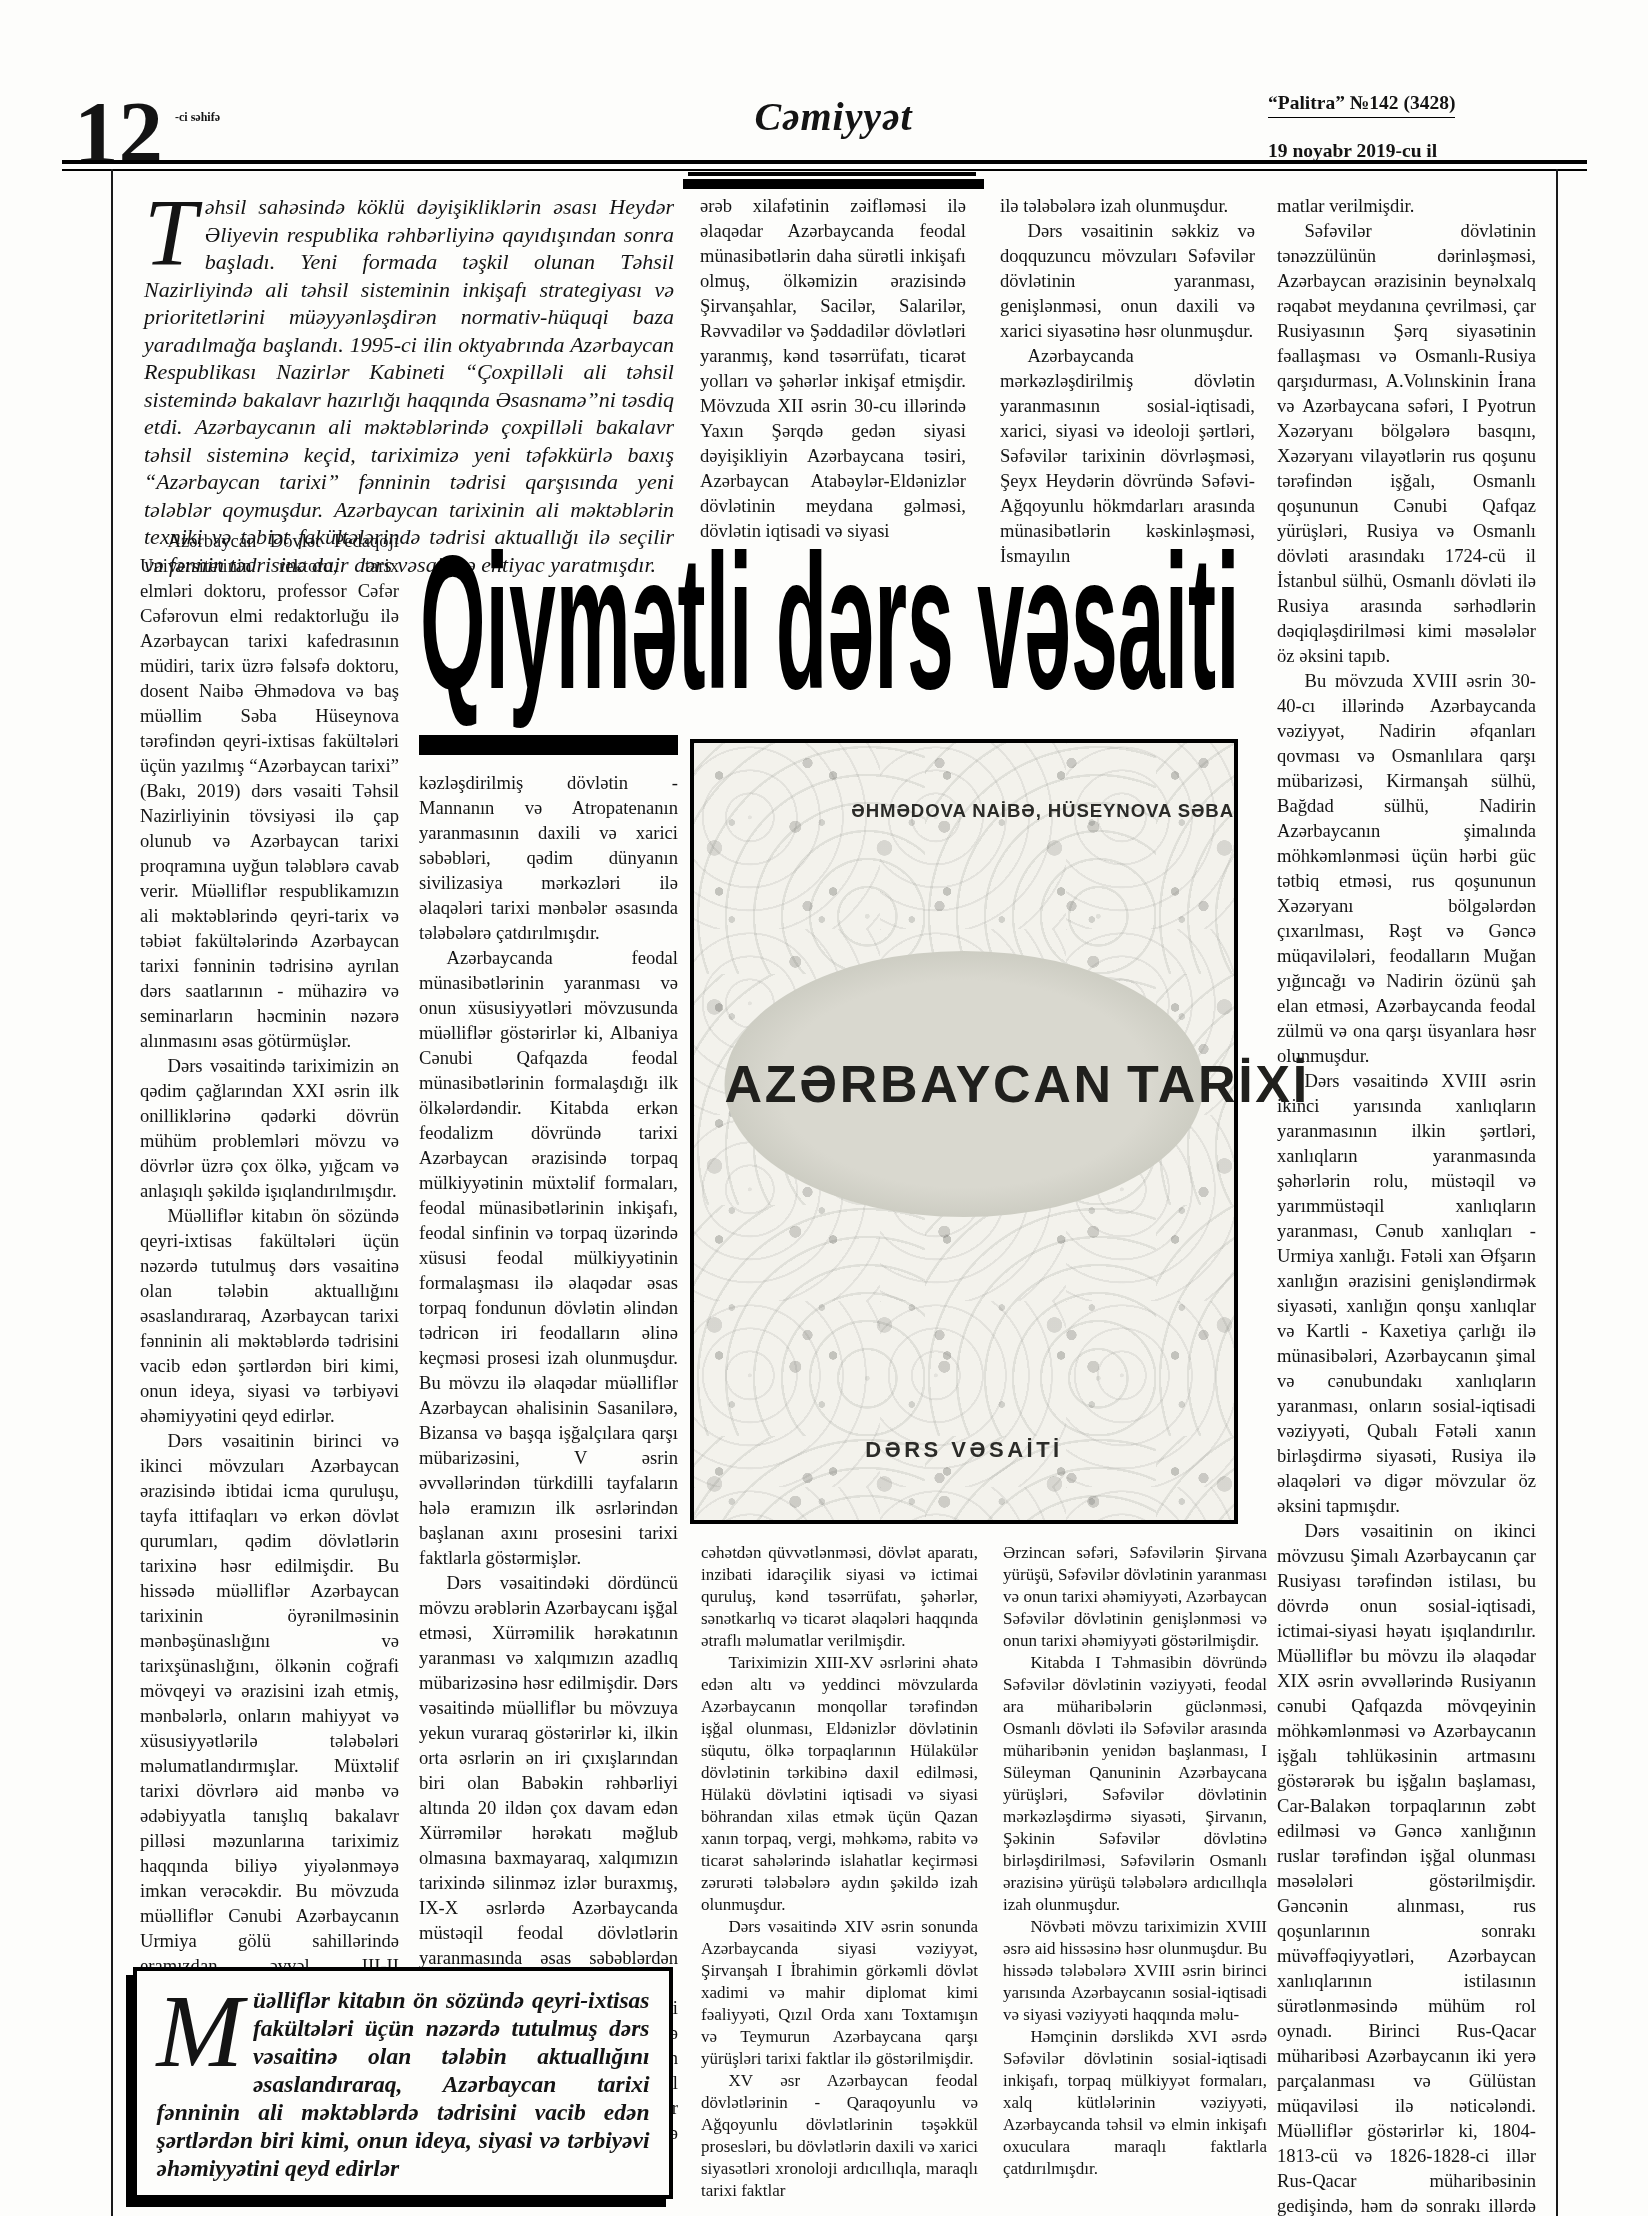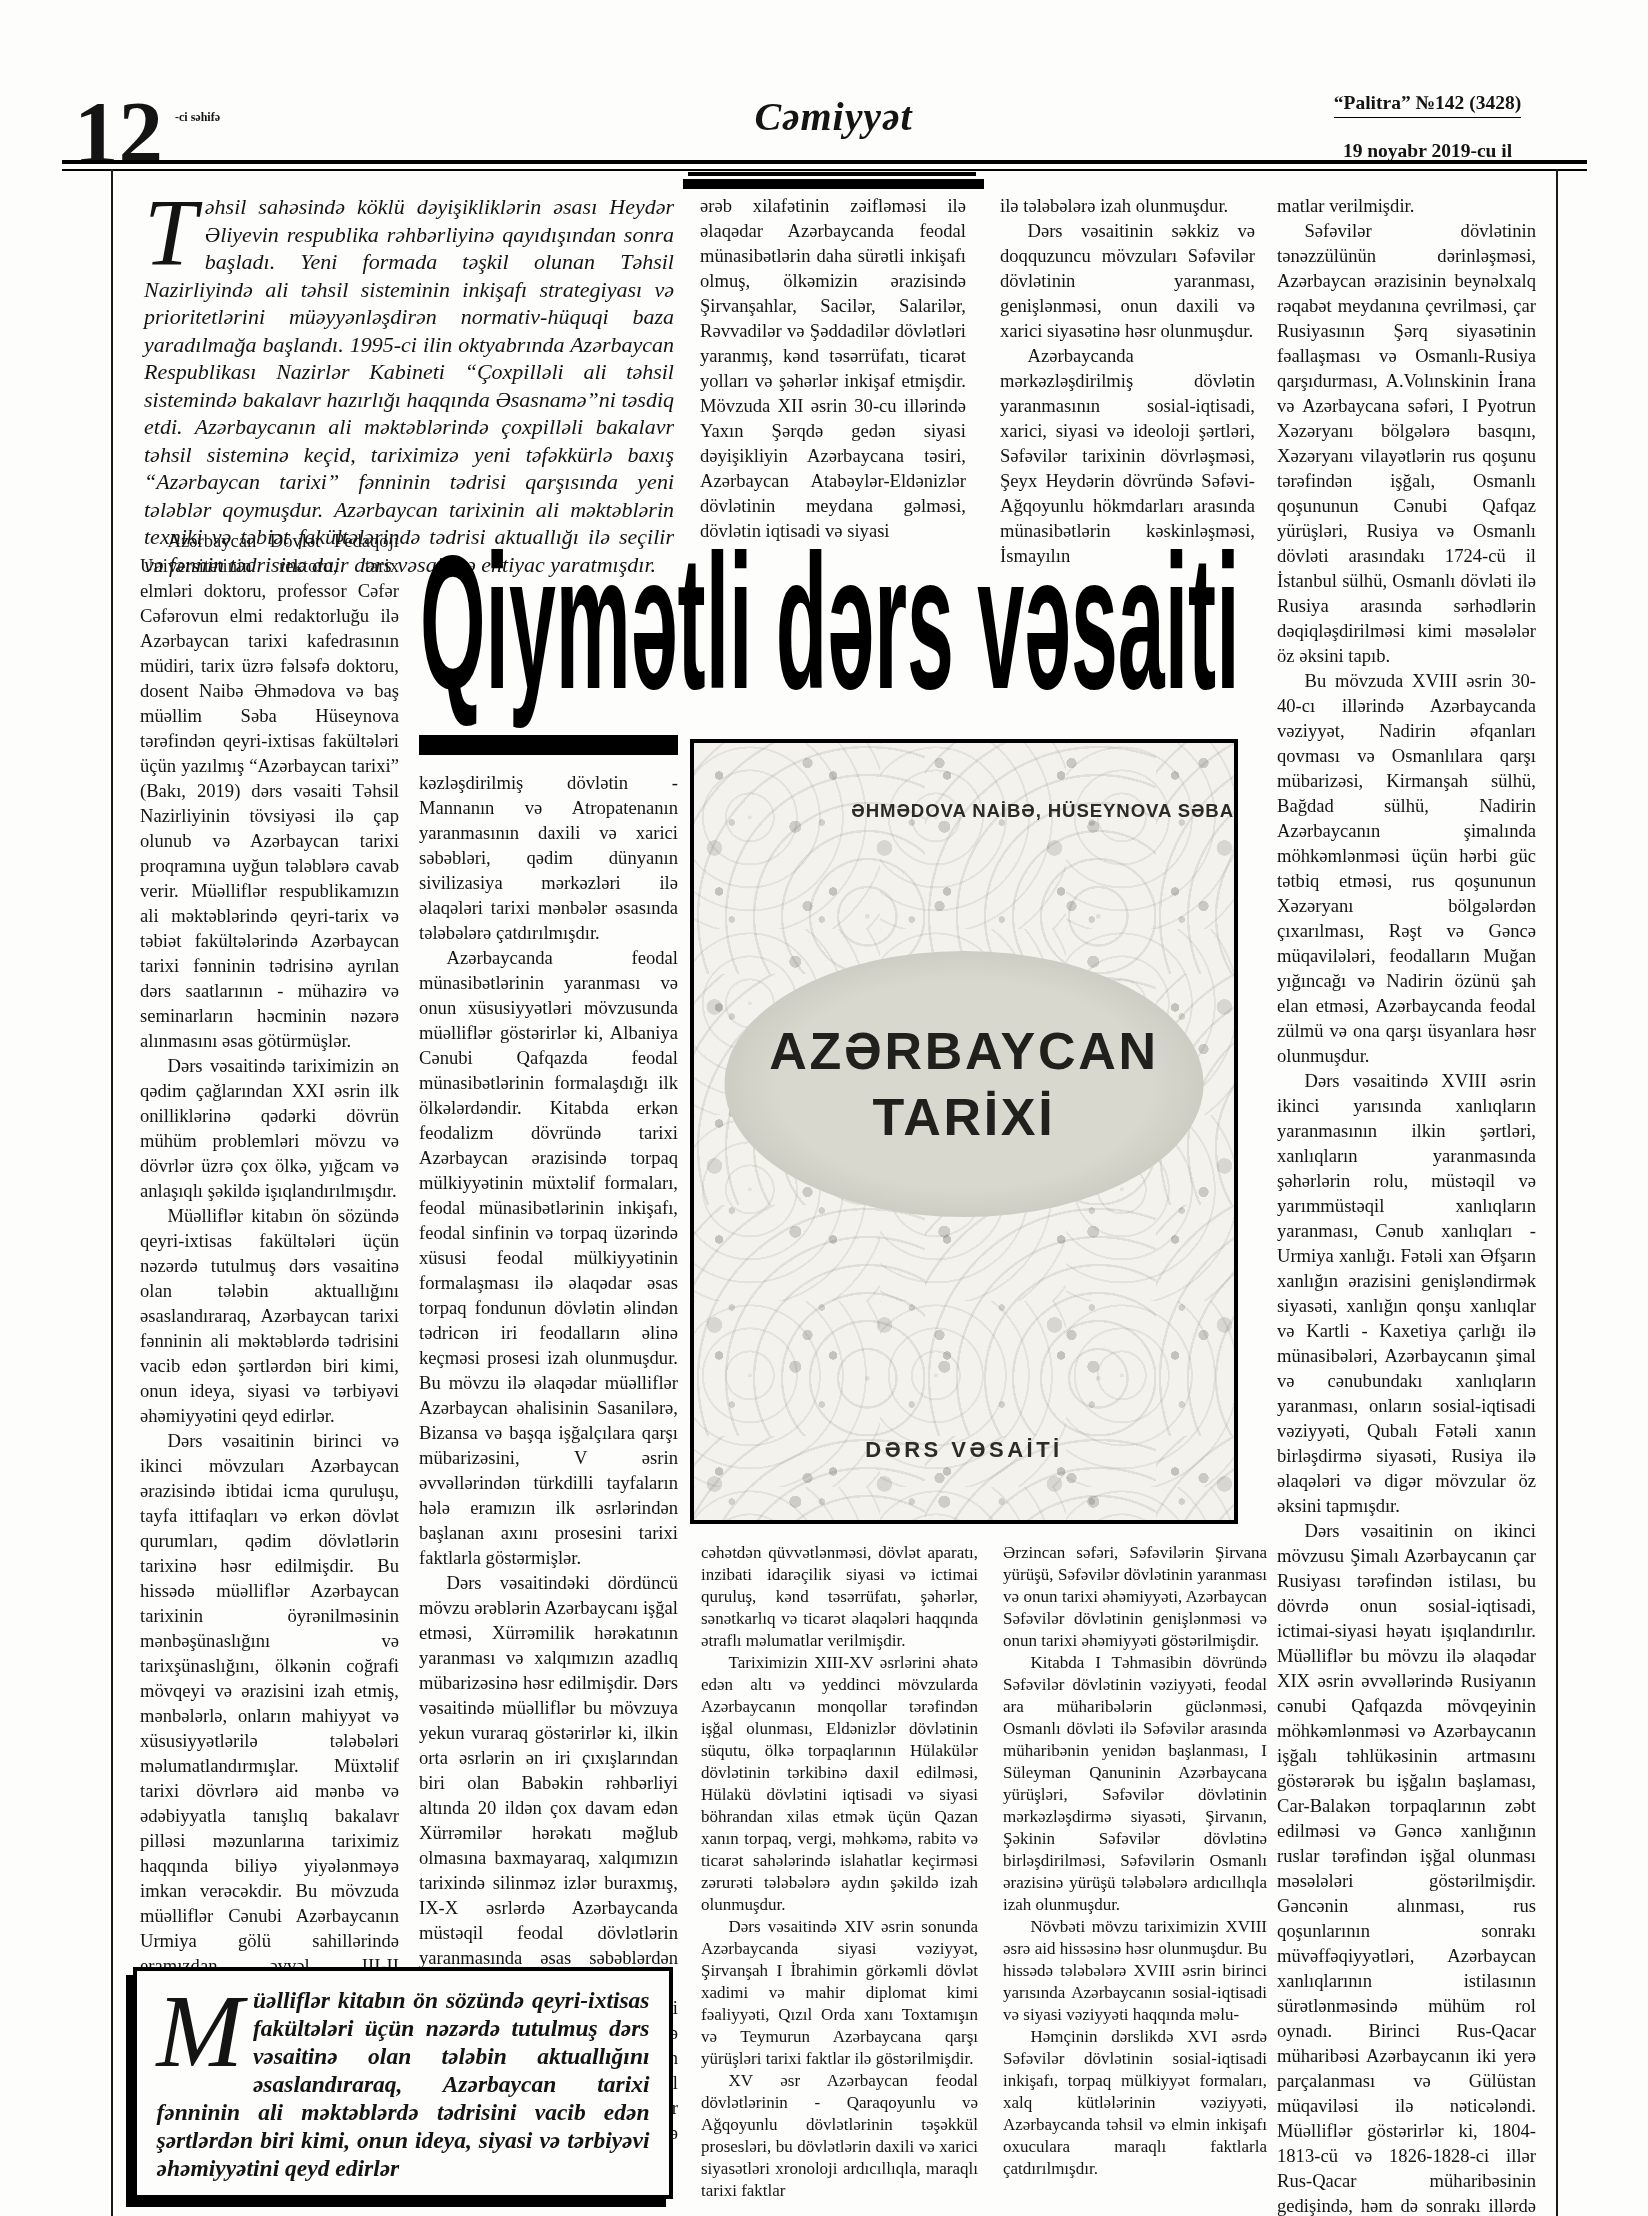--- a/index.html
+++ b/index.html
@@ -10,21 +10,21 @@
   
   .pagenum{position:absolute; left:74px; top:88px; font-size:89px; font-weight:bold; line-height:1;}
   .pagesuffix{position:absolute; left:175px; top:110px; font-size:12px; font-weight:bold;}
   .section-title{
     position:absolute; left:665px; top:97px; width:337px; text-align:center;
     font-size:40px; font-style:italic; font-weight:bold; line-height:1;
     letter-spacing:0.9px;
   }
   .section-underline{position:absolute; left:688px; top:172px; width:288px; height:3.5px; background:#000;}
   .section-bar{position:absolute; left:683px; top:179px; width:301px; height:9.8px; background:#000;}
-  .issue-block{position:absolute; left:1268px; top:93px; width:319px; text-align:center; font-weight:bold; font-size:19.5px; line-height:1;}
+  .issue-block{position:absolute; left:1268px; top:93px; width:319px; text-align:left; font-weight:bold; font-size:19.5px; line-height:1;}
   .issue-block .issue{display:inline-block; border-bottom:1.8px solid #000; padding-bottom:4.4px;}
   .issue-block .date{margin-top:23px;}
   .header-rule{
     position:absolute; left:62px; top:160px; width:1525px; height:5.3px;
     border-top:4px solid #000; border-bottom:2.2px solid #000;
   }
   
   .frame{
     position:absolute; left:111px; top:169px; width:1443px; height:2061px;
     border-left:2.2px solid #1a1a1a; border-right:2.2px solid #1a1a1a; border-bottom:3.1px solid #1a1a1a;
@@ -62,21 +62,21 @@
     background-size:114px 116px, 149px 135px, 90px 97px, 132px 143px, 170px 159px, 186px 186px, 231px 231px;
   }
   .book-authors{
     position:absolute; left:0; top:57px; width:100%; text-align:right;
     font-family:"Liberation Sans", sans-serif; font-weight:bold; font-size:18.6px; letter-spacing:0.9px; color:#2b2b28;
   }
   .book-oval{
     position:absolute; left:50%; top:208px; transform:translateX(-50%);
     width:479px; height:266px; border-radius:50%;
     background:radial-gradient(ellipse at center, #d9d8cf 55%, #ccccc2 72%, rgba(204,204,194,0) 73%);
-    display:flex; flex-direction:column; align-items:center; justify-content:center; gap:13.3px;
+    display:flex; flex-direction:row; align-items:center; justify-content:space-between; gap:13.3px;
   }
   .book-title1,.book-title2{
     font-family:"Liberation Sans", sans-serif; font-weight:bold; color:#20201d;
     font-size:52px; letter-spacing:2.7px; line-height:1;
   }
   .book-subtitle{
     position:absolute; left:0; bottom:57px; width:100%; text-align:center;
     font-family:"Liberation Sans", sans-serif; font-weight:bold; font-size:22px; letter-spacing:3.5px; color:#2b2b28;
   }
   

